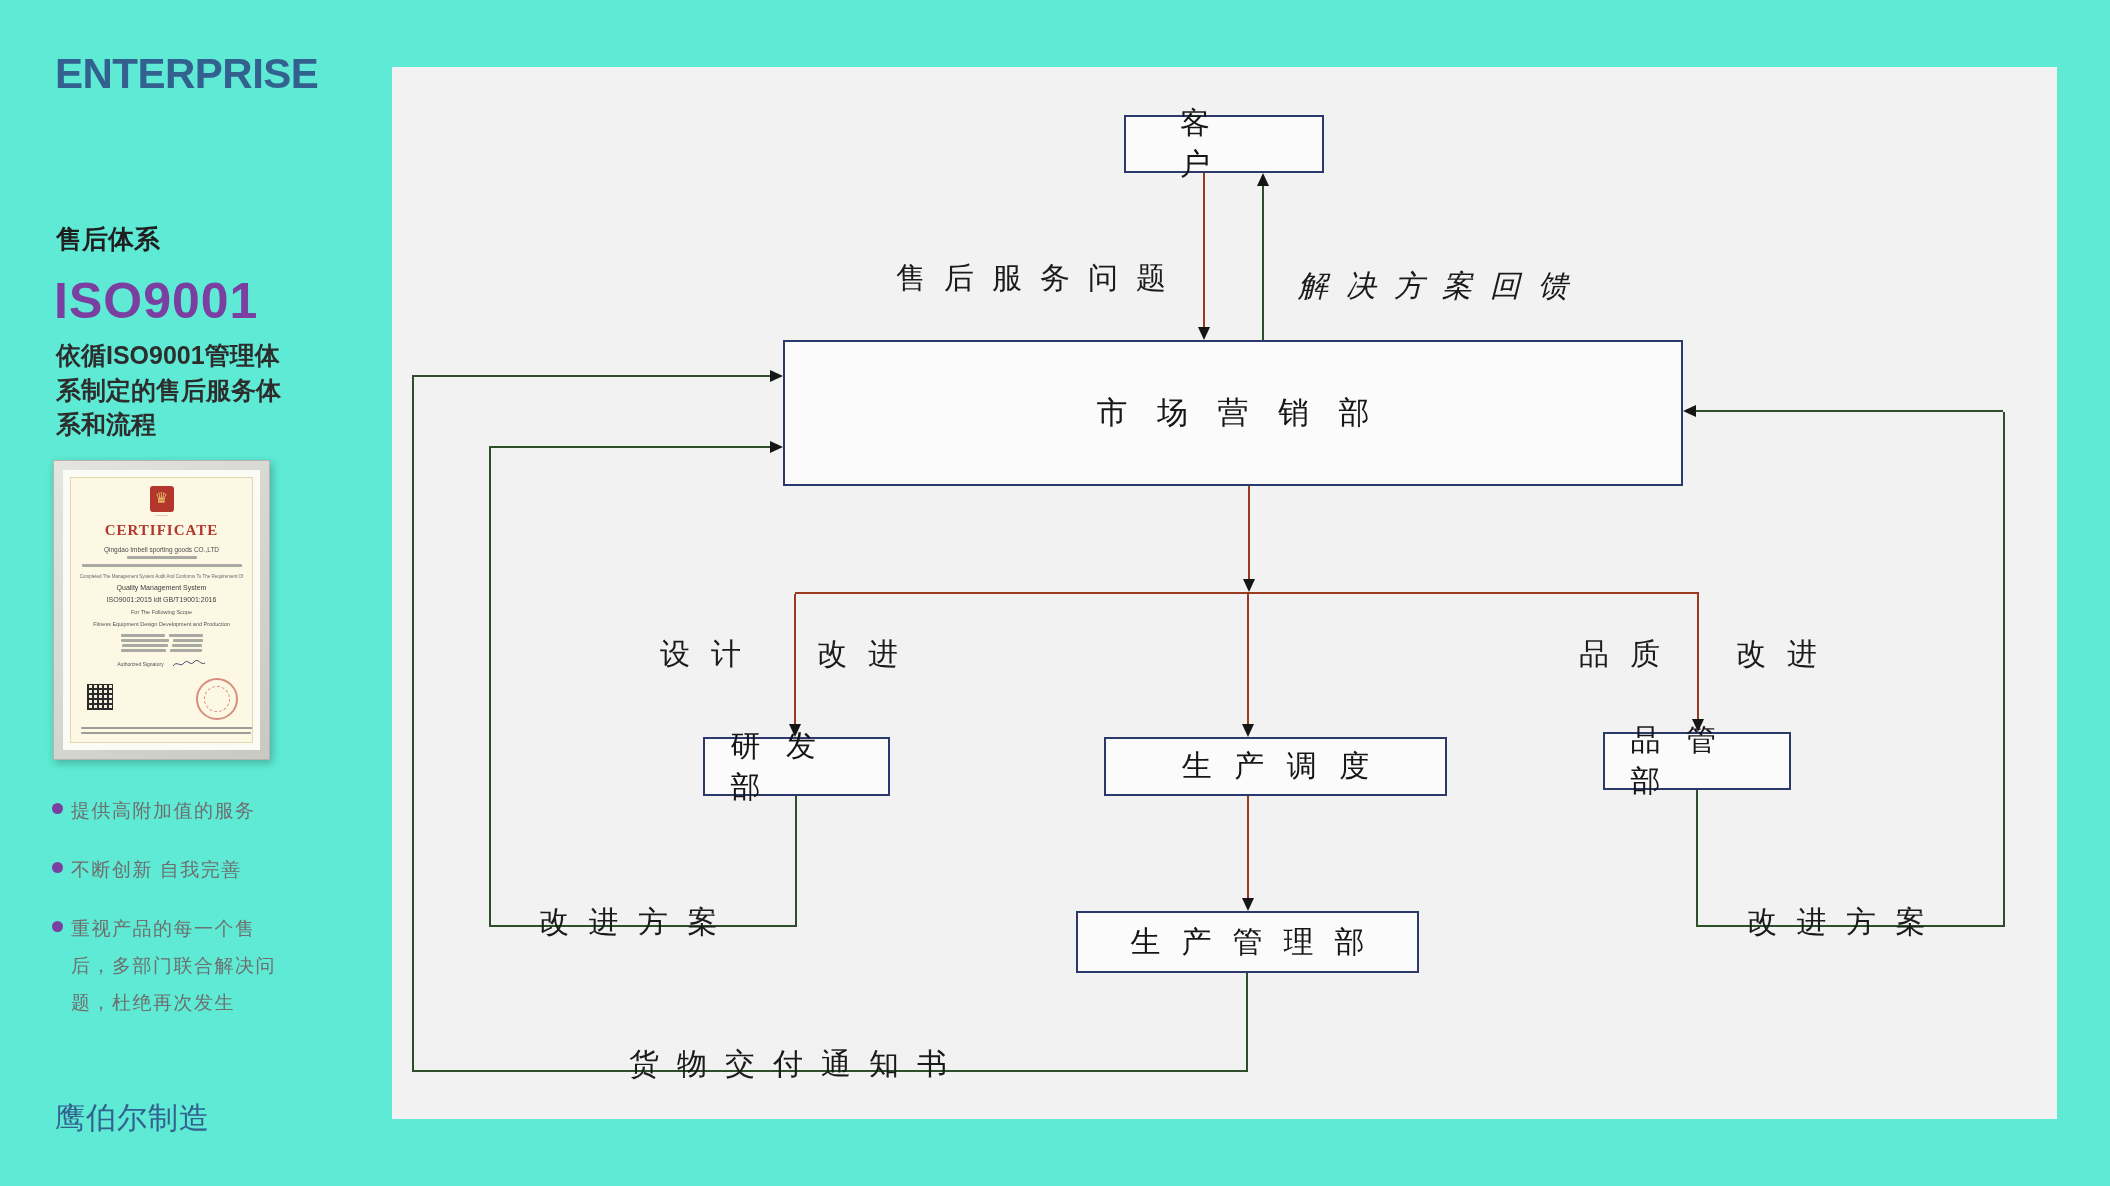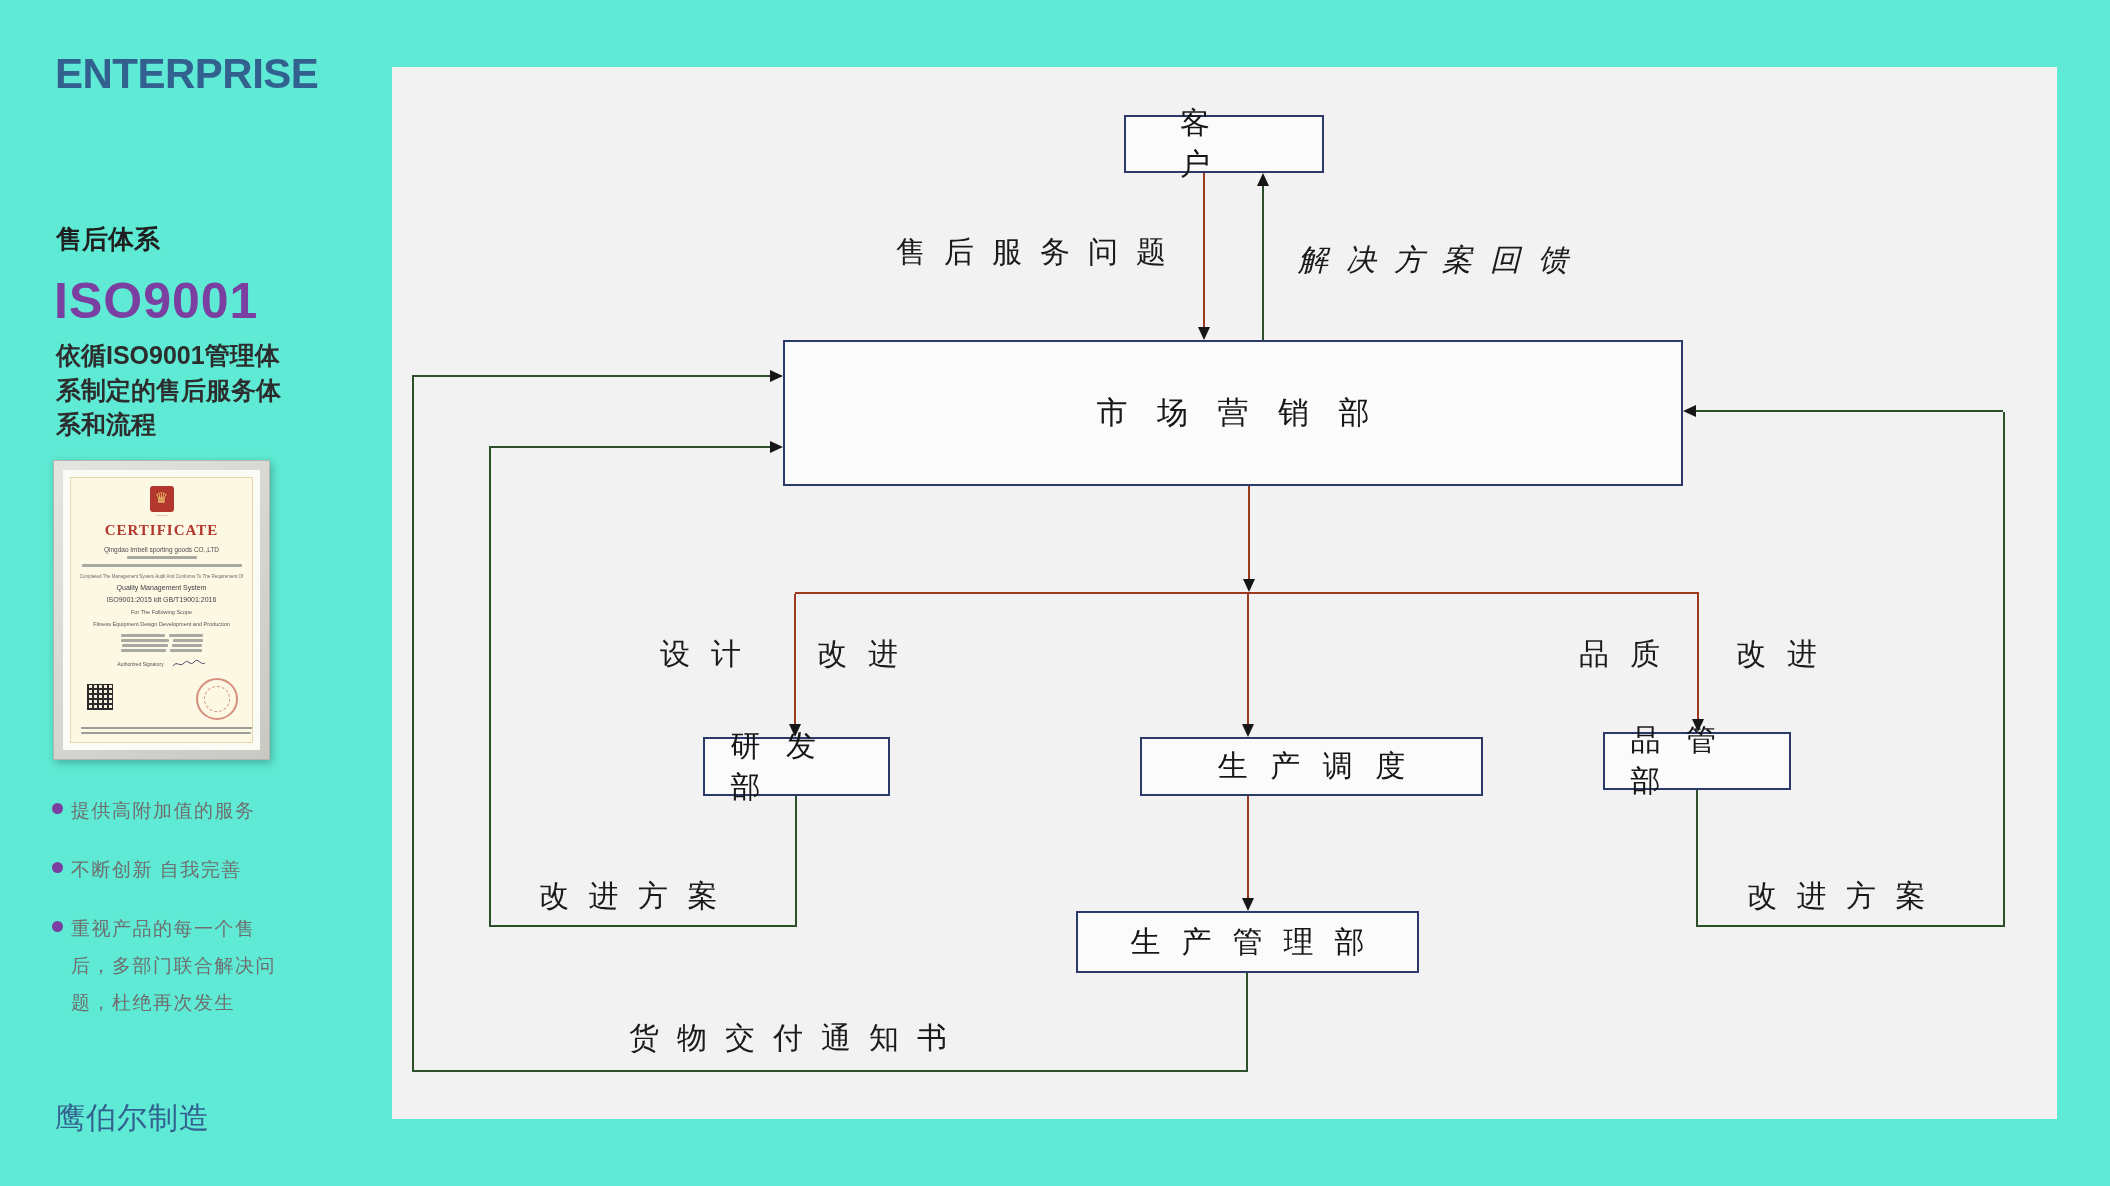--- a/index.html
+++ b/index.html
@@ -56,38 +56,38 @@
   .cert-footer .bar{height:2px;background:#9d9d98;}
 
   
   .panel{position:absolute;left:392px;top:67px;width:1665px;height:1052px;background:var(--panel);}
 
   .node{position:absolute;background:#fbfbfc;border:2px solid var(--navy);display:flex;
     align-items:center;justify-content:center;font-size:30px;color:#161616;font-weight:300;}
   .n-customer{left:1124px;top:115px;width:200px;height:58px;letter-spacing:1.8em;padding-left:1.8em;}
   .n-marketing{left:783px;top:340px;width:900px;height:146px;letter-spacing:.95em;padding-left:.95em;font-size:31px;}
   .n-rd{left:703px;top:737px;width:187px;height:59px;letter-spacing:.85em;padding-left:.85em;}
-  .n-scheduling{left:1140px;top:737px;width:343px;height:59px;letter-spacing:.75em;padding-left:.75em;}
+  .n-scheduling{left:1104px;top:737px;width:343px;height:59px;letter-spacing:.75em;padding-left:.75em;}
   .n-qc{left:1603px;top:732px;width:188px;height:58px;letter-spacing:.85em;padding-left:.85em;}
   .n-production{left:1076px;top:911px;width:343px;height:62px;letter-spacing:.7em;padding-left:.7em;}
 
   .vline,.hline{position:absolute;}
   .vline{width:2px;}
   .hline{height:2px;}
   .red{background:var(--red);}
   .green{background:var(--green);}
 
   .ah{position:absolute;width:0;height:0;}
   .ah-down{border-left:6px solid transparent;border-right:6px solid transparent;border-top:13px solid #161616;}
   .ah-up{border-left:6px solid transparent;border-right:6px solid transparent;border-bottom:13px solid #161616;}
   .ah-right{border-top:6px solid transparent;border-bottom:6px solid transparent;border-left:13px solid #161616;}
   .ah-left{border-top:6px solid transparent;border-bottom:6px solid transparent;border-right:13px solid #161616;}
 
   .flabel{position:absolute;font-size:30px;font-weight:300;color:#1b1b1b;letter-spacing:.6em;
-    text-align:center;white-space:nowrap;}
+    text-align:center;white-space:nowrap;margin-top:26px;}
   .pair{position:absolute;width:400px;display:flex;justify-content:center;gap:34px;
     font-size:30px;font-weight:300;color:#1b1b1b;white-space:nowrap;}
   .pair span{letter-spacing:.7em;padding-left:.7em;}
 </style>
 </head>
 <body>
 
 <div class="page">
 
   <div class="panel"></div>

